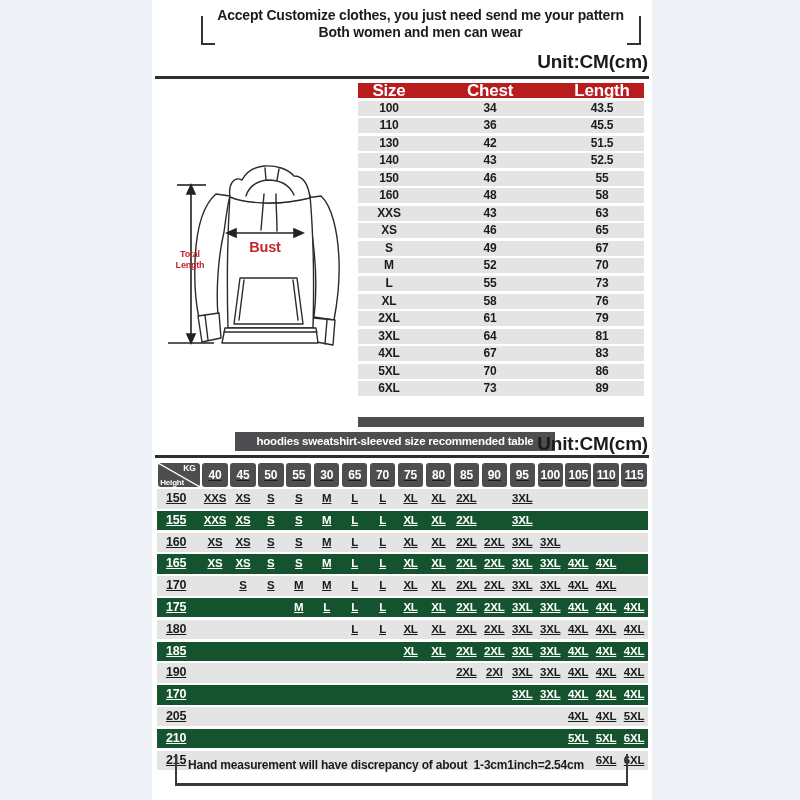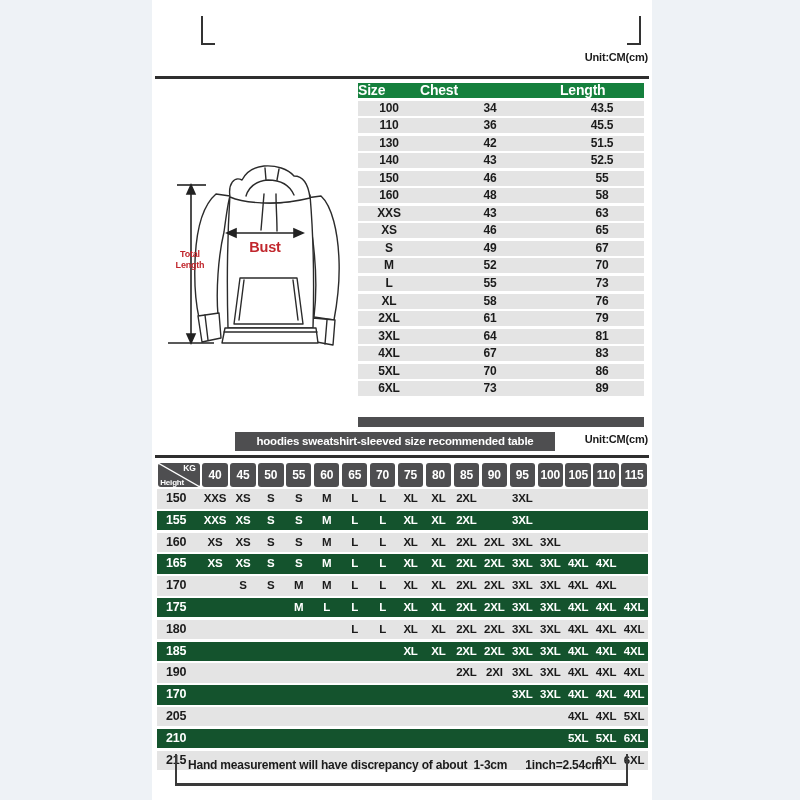--- a/index.html
+++ b/index.html
@@ -28,72 +28,74 @@
   .bracket-r{left:475px;top:16px;width:12px;height:27px;
     border-right:2.5px solid #333;border-bottom:2.5px solid #333;}
 
   
   .banner{
     background:#4e4e50;color:#fff;text-align:center;
     font-size:11.5px;height:19px;line-height:19px;white-space:pre;
   }
   .banner1{left:128px;top:50px;width:240px;}
   .banner2{left:83px;top:432px;width:320px;}
-  .unit{font-size:11px;text-align:right;}
+  .unit{font-size:19px;text-align:right;}
   .unit1{right:4px;top:51px;}
   .unit2{right:4px;top:433px;}
   .rule{background:#2e2e2e;height:3px;}
   .rule1{left:3px;top:76px;width:494px;}
   .rule2{left:3px;top:455px;width:494px;}
 
   
   .figure{left:2px;top:82px;width:205px;height:340px;}
   .figure svg{position:absolute;left:0;top:0;}
   .lbl-red{color:#c1272d;text-align:center;}
   .bust-label{left:84px;top:157px;width:54px;font-size:14.5px;}
   .tl-label{left:2px;top:167px;width:36px;font-size:9px;line-height:10.5px;margin-left:16px;}
 
   
   .size-table{left:206px;top:83px;width:286px;}
   .sgrid{display:grid;grid-template-columns:62px 140px 1fr;}
-  .sheader{background:#15803d;color:#fff;height:15px;line-height:15px;
-    font-size:14px;text-align:left;margin-bottom:2.5px;}
+  .sheader{background:#b91c1c;color:#fff;height:15px;line-height:15px;
+    font-size:17px;text-align:center;margin-bottom:2.5px;}
   .srow{height:15px;line-height:15px;margin-bottom:2.55px;background:#e4e4e4;
     font-size:12px;text-align:center;}
   .size-footer-bar{left:206px;top:417px;width:286px;height:10px;background:#4e4e50;}
 
   
-  .mgrid{display:grid;grid-template-columns:44px repeat(16,1fr);}
+  .mgrid{display:grid;grid-template-columns:44px repeat(16,1fr);text-decoration:underline;}
   .mheader{left:5px;top:463px;width:491px;}
   .hbox{margin:0 1.3px;background:#4e4e50;color:#fff;border-radius:3px;
     height:24px;line-height:24px;text-align:center;font-size:12px;}
   .corner{margin:0 1.3px;background:#4e4e50;border-radius:3px;height:24px;position:relative;}
   .corner svg{position:absolute;left:0;top:0;}
   .corner .kg{position:absolute;top:0px;right:4px;color:#fff;font-size:8.5px;line-height:10px;}
   .corner .hgt{position:absolute;bottom:0px;left:2px;color:#fff;font-size:8px;line-height:9px;}
   .mrows{left:5px;top:489px;width:491px;}
   .mrow{height:19.5px;line-height:19.5px;margin-bottom:2.3px;}
   .mrow.light{background:#e4e4e4;color:#1b1b1b;}
   .mrow.dark{background:#14532d;color:#ffffff;}
   .hcell{padding-left:9px;font-size:12.5px;}
   .mcell{text-align:center;font-size:11.5px;white-space:nowrap;overflow:visible;}
 
   
   .foot-bracket{left:23px;top:754px;width:449px;height:29px;
     border-left:2.5px solid #3a3a3a;border-bottom:3px solid #3a3a3a;border-right:2.5px solid #3a3a3a;}
-  .foot-text{left:36px;top:758px;font-size:12px;white-space:pre;display:flex;gap:18px;}
+  .foot-text{left:36px;top:758px;font-size:12px;white-space:pre;display:flex;}
 </style>
 </head>
 <body>
 
 <div class="content">
 
   <div class="abs bracket-l"></div>
   <div class="abs bracket-r"></div>
   <div class="abs heading">
+    <div>Accept Customize clothes, you just need send me your pattern</div>
+    <div>Both women and men can wear</div>
   </div>
 
   <div class="abs unit unit1">Unit:CM(cm)</div>
   <div class="abs rule rule1"></div>
 
   <div class="abs figure">
     <svg width="205" height="340" viewBox="0 0 205 340">
       <g fill="none" stroke="#2b2b2b" stroke-width="1.4" stroke-linejoin="round" stroke-linecap="round">
 
         <path fill="#fff" d="M 62,112 C 48,124 42,150 41,180 C 40,205 42,222 45,236 L 64,233 C 62,210 64,175 70,150 C 72,135 74,120 76,114 Z"></path>
@@ -247,21 +249,21 @@
         <line x1="0" y1="0" x2="42" y2="24" stroke="#ffffff" stroke-width="1.3"></line>
       </svg>
       <span class="kg">KG</span>
       <span class="hgt">Height</span>
     </div>
 
   <div class="hbox">40</div>
       <div class="hbox">45</div>
       <div class="hbox">50</div>
       <div class="hbox">55</div>
-      <div class="hbox">60</div>
+      <div class="hbox">30</div>
       <div class="hbox">65</div>
       <div class="hbox">70</div>
       <div class="hbox">75</div>
       <div class="hbox">80</div>
       <div class="hbox">85</div>
       <div class="hbox">90</div>
       <div class="hbox">95</div>
       <div class="hbox">100</div>
       <div class="hbox">105</div>
       <div class="hbox">110</div>

